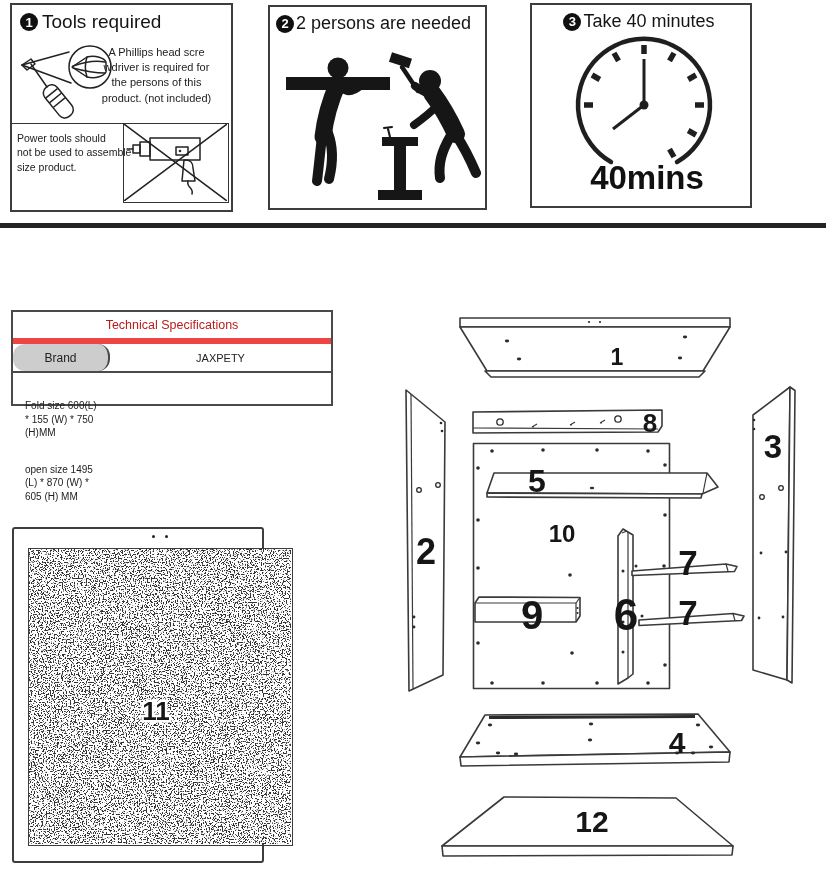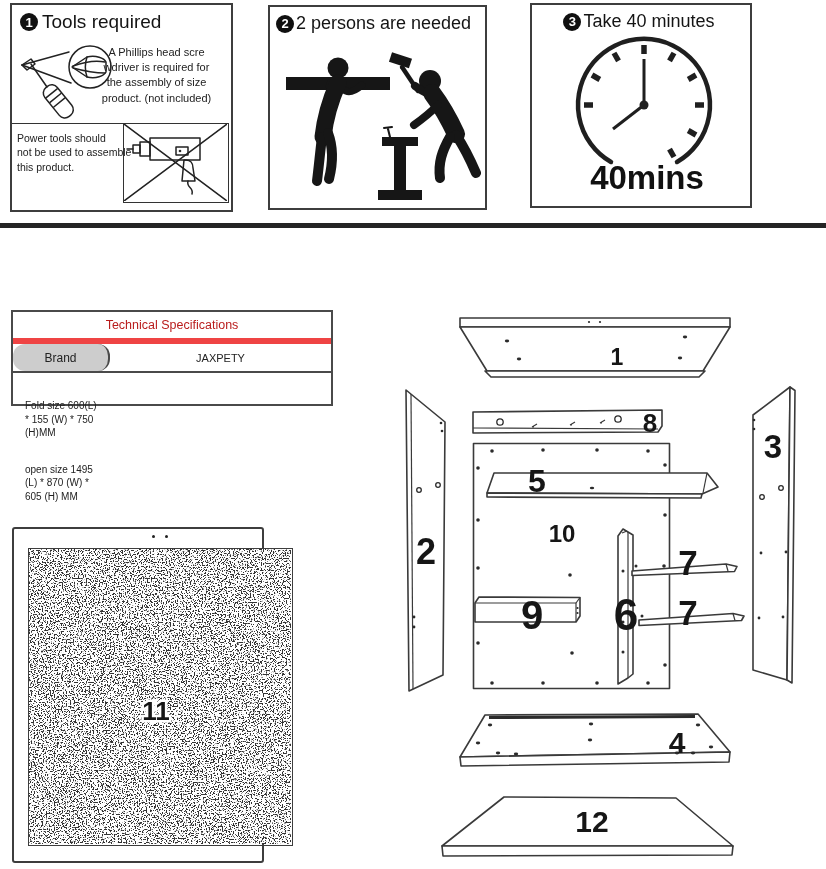--- a/index.html
+++ b/index.html
@@ -70,30 +70,30 @@
       <rect class="ink" x="26" y="58" width="37" height="16" rx="7" fill="#fff"></rect>
       <line class="ink" x1="34" y1="59" x2="34" y2="73" stroke-width="1.1"></line>
       <line class="ink" x1="40" y1="59" x2="40" y2="73" stroke-width="1.1"></line>
       <line class="ink" x1="46" y1="59" x2="46" y2="73" stroke-width="1.1"></line>
     </g>
   </svg>
 
   <div class="abs smalltext" style="left:72px;top:40px;width:145px;text-align:center">
     <div>A Phillips head scre</div>
     <div>wdriver is required for</div>
-    <div>the assembly of size</div>
+    <div>the persons of this</div>
     <div>product. (not included)</div>
   </div>
 
   <div class="abs" style="left:0;top:118px;width:111px;border-top:1.5px solid #333"></div>
 
   <div class="abs smalltext" style="left:5px;top:126px;width:124px;white-space:nowrap;font-size:10.5px">
     <div>Power tools should</div>
     <div>not be used to assemble</div>
-    <div>this product.</div>
+    <div>size product.</div>
   </div>
 
   <div class="drillbox" style="left:111px;top:118px;width:106px;height:80px">
     <svg width="103" height="77" viewBox="0 0 103 77">
       <line class="ink" x1="0" y1="0" x2="103" y2="77" stroke-width="1.4"></line>
       <line class="ink" x1="103" y1="0" x2="0" y2="77" stroke-width="1.4"></line>
       <rect class="ink" x="26" y="14" width="50" height="22" fill="#fff"></rect>
       <rect class="ink" x="16" y="18" width="10" height="14" fill="#fff"></rect>
       <rect class="ink" x="9" y="21" width="7" height="8" fill="#fff"></rect>
       <line class="ink" x1="3" y1="25" x2="9" y2="25"></line>

